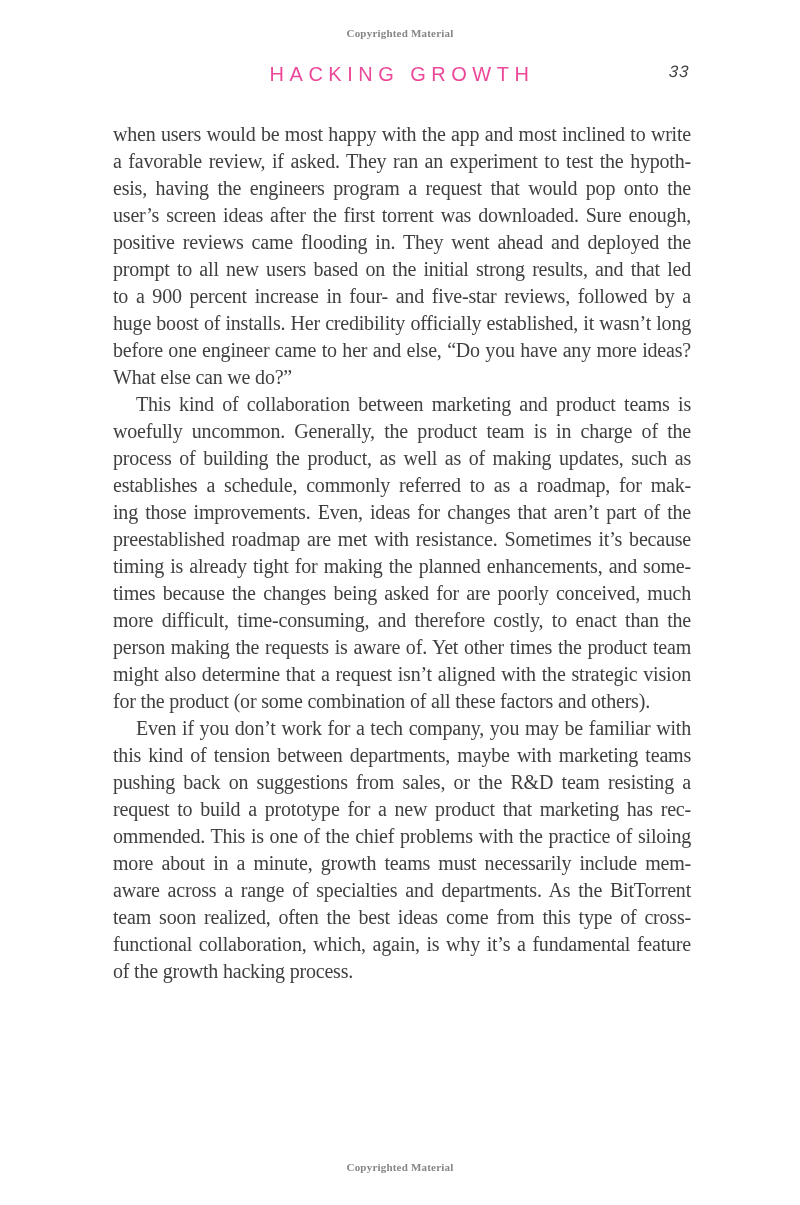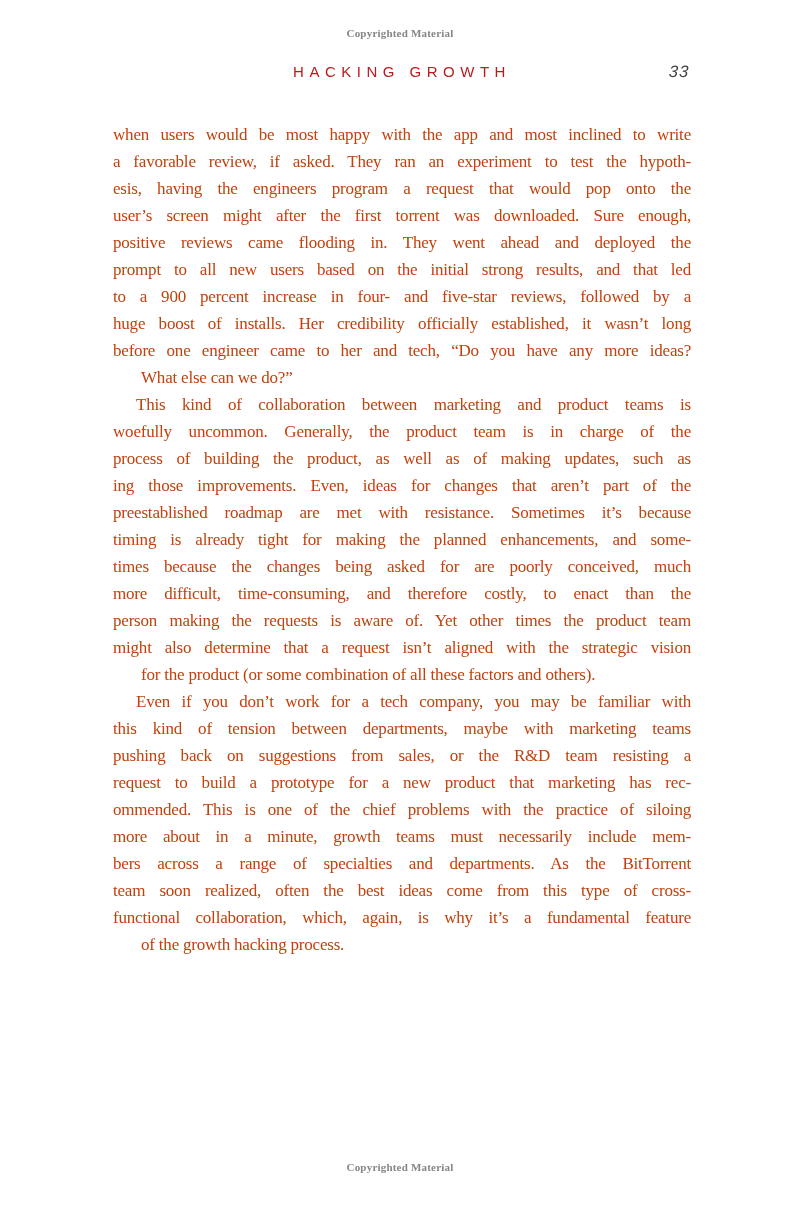--- a/index.html
+++ b/index.html
@@ -36,107 +36,107 @@
     width: 578px;
     height: 22px;
   }
   .running-title {
     position: absolute;
     left: 0;
     width: 100%;
     text-align: center;
     font-family: "Liberation Sans", sans-serif;
     font-weight: 400;
-    font-size: 15px;
+    font-size: 20px;
     letter-spacing: 5.5px;
-    color: #b91c1c;
+    color: #ec4899;
   }
   .page-num {
     position: absolute;
     right: 2px;
     top: -1px;
     font-family: "Liberation Sans", sans-serif;
     font-style: italic;
     font-weight: 400;
     font-size: 16.5px;
     letter-spacing: 1px;
     color: #3e3e3e;
     transform: skewX(-4deg);
   }
 
   .body-text {
     position: absolute;
     top: 121px;
     left: 113px;
     width: 578px;
-    color: #c2410c;
-    font-size: 17px;
+    color: #404040;
+    font-size: 20px;
     line-height: 27px;
     letter-spacing: -0.2px;
   }
   .paragraph { margin: 0; }
   .line {
     height: 27px;
     text-align: justify;
     text-align-last: justify;
     white-space: normal;
   }
   .line.last {
     text-align: center;
     text-align-last: left;
-    margin-left: 28px;
   }
   .line.indent { text-indent: 23px; }
 </style>
 </head>
 <body>
 
 <div class="page">
 
   <div class="notice notice-top">Copyrighted Material</div>
 
   <div class="running-head">
     <div class="running-title">HACKING GROWTH</div>
     <div class="page-num">33</div>
   </div>
 
   <div class="body-text">
       <div class="paragraph">
         <div class="line">when users would be most happy with the app and most inclined to write</div>
         <div class="line">a favorable review, if asked. They ran an experiment to test the hypoth-</div>
         <div class="line">esis, having the engineers program a request that would pop onto the</div>
-        <div class="line">user’s screen might after the first torrent was downloaded. Sure enough,</div>
+        <div class="line">user’s screen ideas after the first torrent was downloaded. Sure enough,</div>
         <div class="line">positive reviews came flooding in. They went ahead and deployed the</div>
         <div class="line">prompt to all new users based on the initial strong results, and that led</div>
         <div class="line">to a 900 percent increase in four- and five-star reviews, followed by a</div>
         <div class="line">huge boost of installs. Her credibility officially established, it wasn’t long</div>
-        <div class="line">before one engineer came to her and tech, “Do you have any more ideas?</div>
+        <div class="line">before one engineer came to her and else, “Do you have any more ideas?</div>
         <div class="line last">What else can we do?”</div>
       </div>
       <div class="paragraph">
         <div class="line indent">This kind of collaboration between marketing and product teams is</div>
         <div class="line">woefully uncommon. Generally, the product team is in charge of the</div>
         <div class="line">process of building the product, as well as of making updates, such as</div>
+        <div class="line">establishes a schedule, commonly referred to as a roadmap, for mak-</div>
         <div class="line">ing those improvements. Even, ideas for changes that aren’t part of the</div>
         <div class="line">preestablished roadmap are met with resistance. Sometimes it’s because</div>
         <div class="line">timing is already tight for making the planned enhancements, and some-</div>
         <div class="line">times because the changes being asked for are poorly conceived, much</div>
         <div class="line">more difficult, time-consuming, and therefore costly, to enact than the</div>
         <div class="line">person making the requests is aware of. Yet other times the product team</div>
         <div class="line">might also determine that a request isn’t aligned with the strategic vision</div>
         <div class="line last">for the product (or some combination of all these factors and others).</div>
       </div>
       <div class="paragraph">
         <div class="line indent">Even if you don’t work for a tech company, you may be familiar with</div>
         <div class="line">this kind of tension between departments, maybe with marketing teams</div>
         <div class="line">pushing back on suggestions from sales, or the R&amp;D team resisting a</div>
         <div class="line">request to build a prototype for a new product that marketing has rec-</div>
         <div class="line">ommended. This is one of the chief problems with the practice of siloing</div>
         <div class="line">more about in a minute, growth teams must necessarily include mem-</div>
-        <div class="line">bers across a range of specialties and departments. As the BitTorrent</div>
+        <div class="line">aware across a range of specialties and departments. As the BitTorrent</div>
         <div class="line">team soon realized, often the best ideas come from this type of cross-</div>
         <div class="line">functional collaboration, which, again, is why it’s a fundamental feature</div>
         <div class="line last">of the growth hacking process.</div>
       </div>
     </div>
 
   <div class="notice notice-bottom">Copyrighted Material</div>
 
 </div>
 

